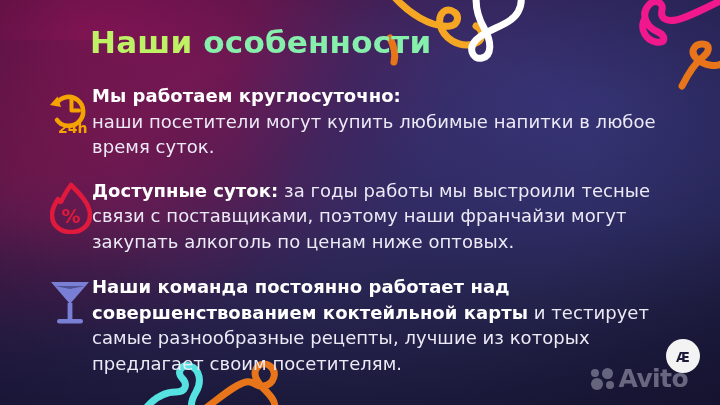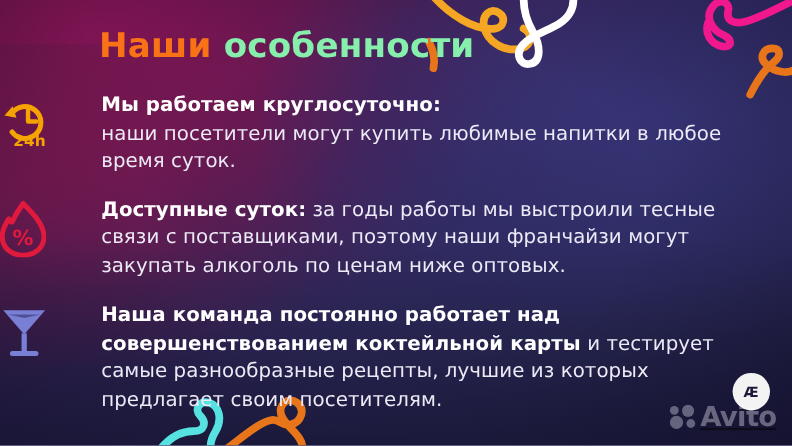--- a/index.html
+++ b/index.html
@@ -78,39 +78,39 @@
   
   .title {
     position:absolute;
     left:90px; top:25px;
     font-size:31px;
     font-weight:bold;
     letter-spacing:0.2px;
     line-height:1.1;
     white-space:nowrap;
   }
-  .title .t-white { color:#f97316; }
+  .title .t-white { color:#bef264; }
   .title .t-orange { color:#86efac; }
 
   
   .features {
     position:absolute;
     left:0; top:83px;
     width:720px;
   }
   .feature {
     position:relative;
     display:flex;
     align-items:flex-start;
   }
   .feature-icon {
     width:92px;
     flex:0 0 92px;
     display:flex;
-    justify-content:flex-start;
+    justify-content:flex-end;
     padding-top:4px;
   }
   .feature-text {
     flex:1 1 auto;
     padding-right:40px;
     color:#eceaf6;
     font-size:18px;
     line-height:1.42;
     letter-spacing:0.05px;
   }
@@ -118,26 +118,25 @@
 
   #feature-0 { margin-top:0px; }
   #feature-1 { margin-top:18px; }
   #feature-2 { margin-top:20px; }
 
   #feature-2 .feature-icon { padding-top:2px; }
 
   
   .avito {
     position:absolute;
-    right:14px; bottom:14px;
+    right:32px; bottom:14px;
     display:flex;
     align-items:center;
     gap:2px;
     opacity:0.42;
-    text-decoration:underline;
   }
   .avito-dots { position:relative; width:26px; height:22px; }
   .avito-dots i {
     position:absolute;
     border-radius:50%;
     background:#cfcfe0;
     display:block;
   }
   .avito-dots i:nth-child(1){ width:8px;height:8px; left:0;   top:1px; }
   .avito-dots i:nth-child(2){ width:11px;height:11px; left:11px; top:0px; }
@@ -256,21 +255,21 @@
     <div class="feature" id="feature-2">
       <div class="feature-icon">
         <svg width="44" height="50" viewBox="0 0 44 50">
           <path d="M3 6 L 41 6 L 22 28 Z" fill="#7a7fd6"></path>
           <rect x="19.6" y="27" width="4.8" height="17" fill="#7a7fd6"></rect>
           <rect x="9" y="43" width="26" height="4.6" rx="2.3" fill="#7a7fd6"></rect>
           <path d="M7 10 L 37 10 L 22 13 Z" fill="#2e2b5e" opacity="0.55"></path>
         </svg>
       </div>
       <div class="feature-text">
-        <b>Наша команда постоянно работает над совершенствованием коктейльной карты</b><span> и тестирует самые разнообразные рецепты, лучшие из которых предлагает своим посетителям.</span>
+        <b>Наши команда постоянно работает над совершенствованием коктейльной карты</b><span> и тестирует самые разнообразные рецепты, лучшие из которых предлагает своим посетителям.</span>
       </div>
     </div>
   </div>
 
   <div class="avito">
     <span class="avito-dots">
       <i></i>
         <i></i>
         <i></i>
         <i></i>

